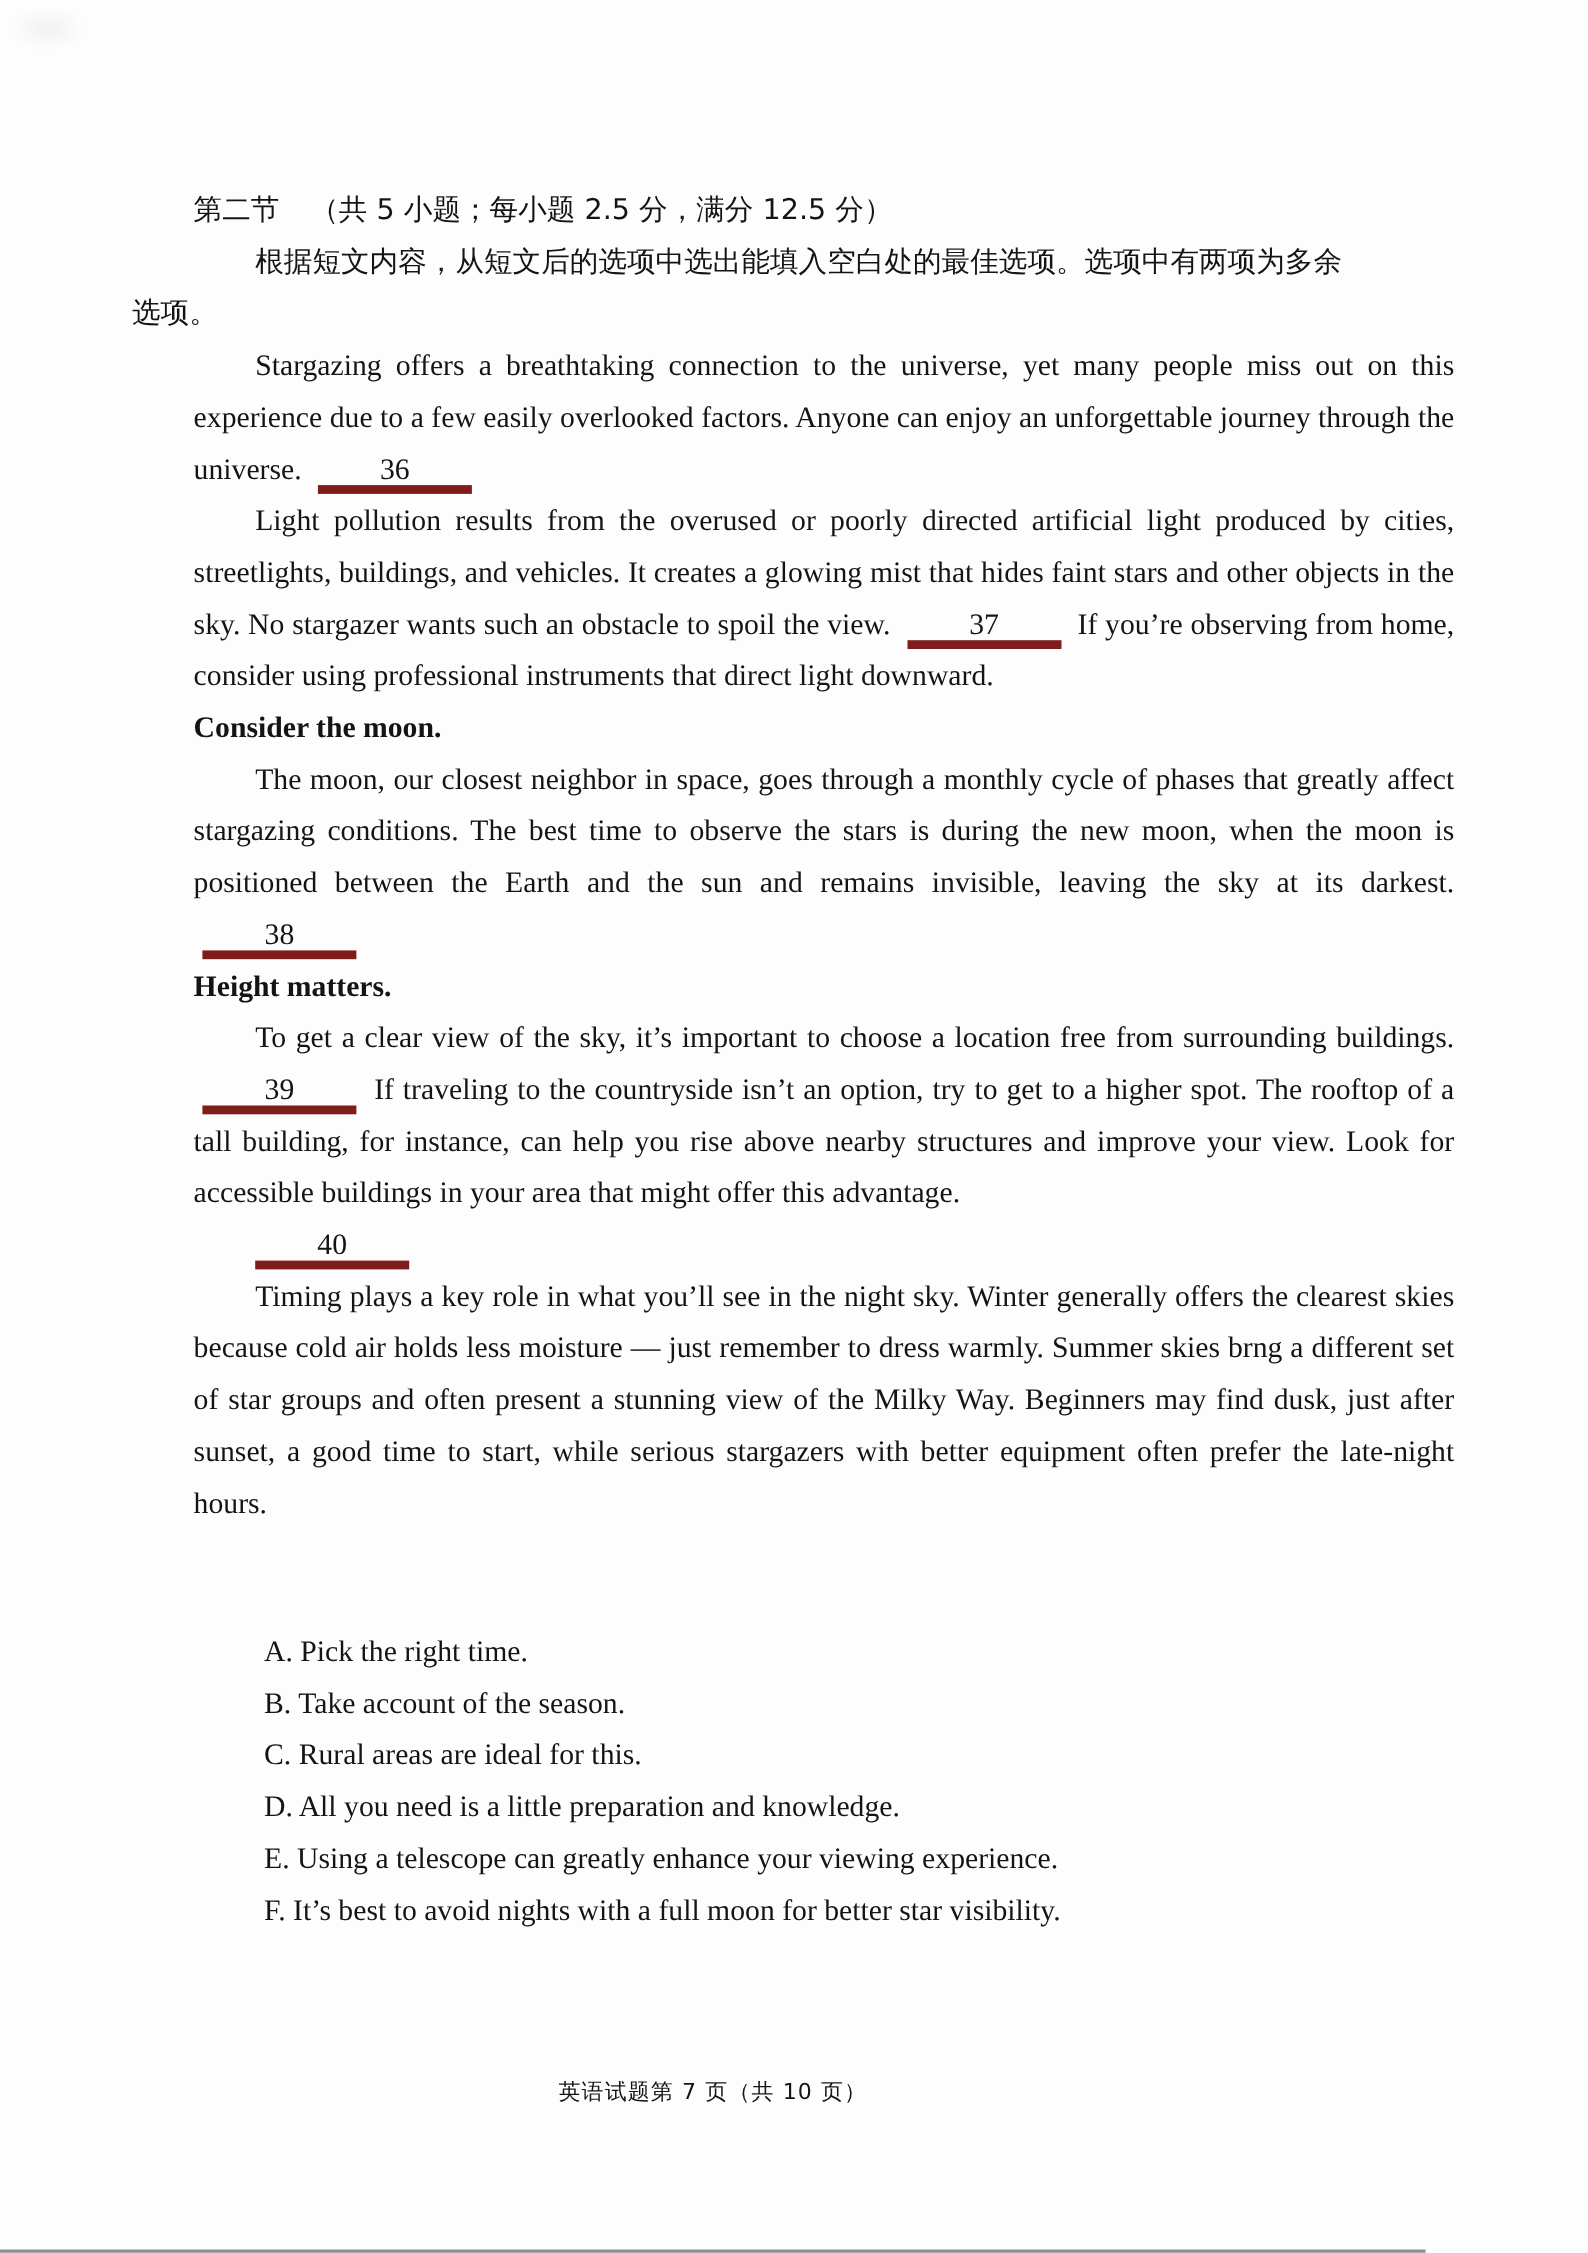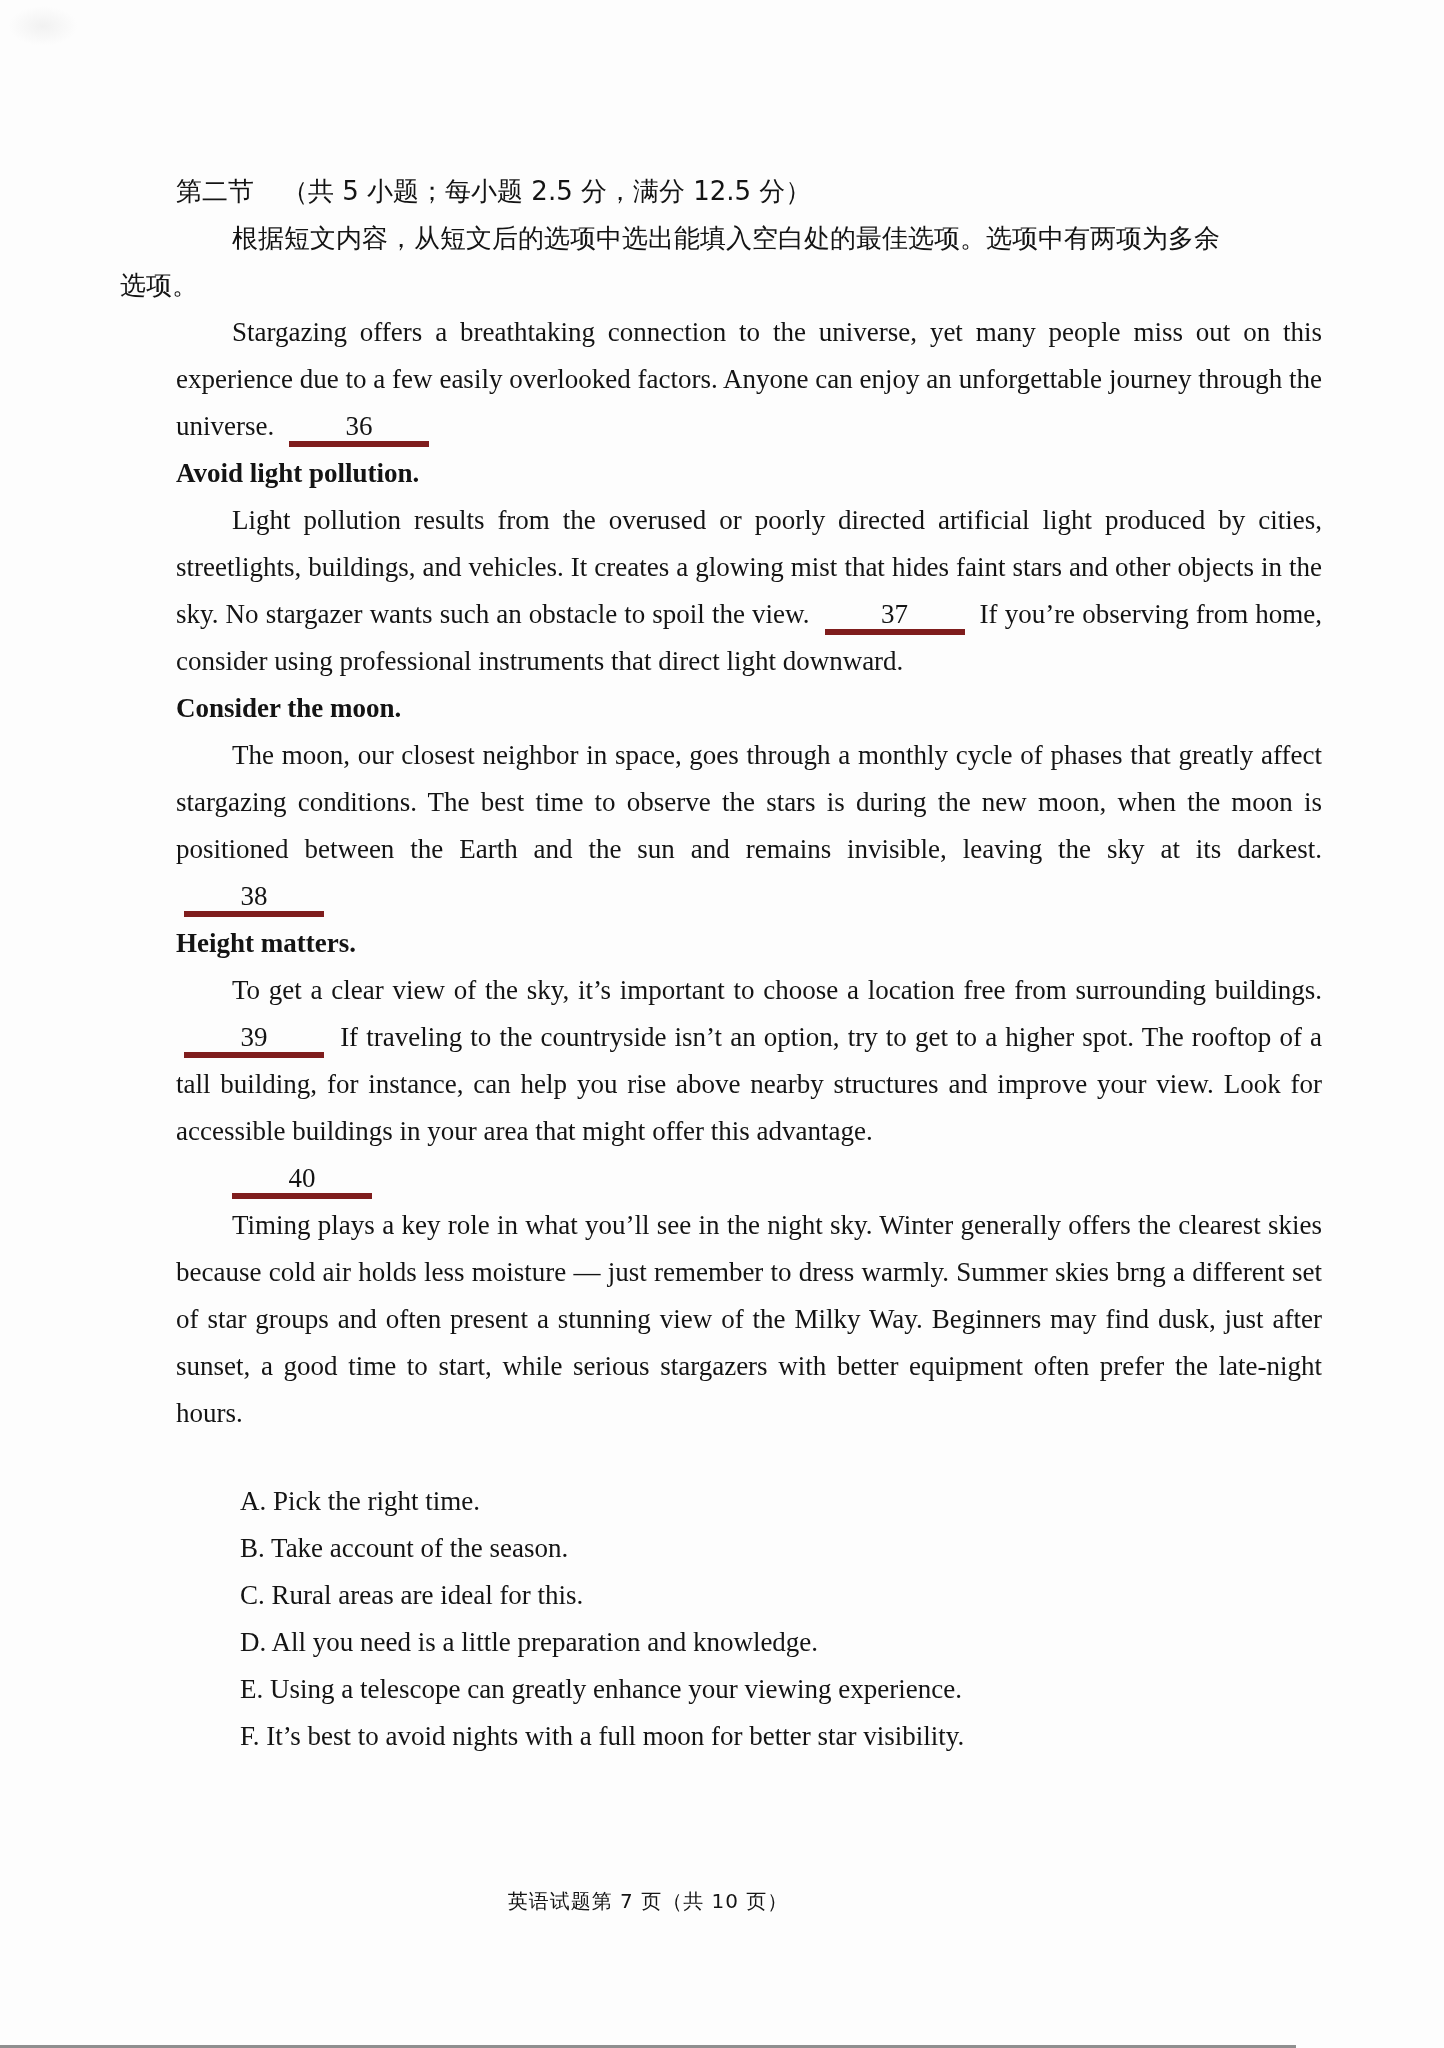--- a/index.html
+++ b/index.html
@@ -58,21 +58,21 @@
     }
     .subhead {
       margin: 0;
       font-weight: bold;
       font-size: 27px;
     }
     .blank {
       display: inline-block;
       min-width: 140px;
       text-align: center;
-      border-bottom: 6px solid #7f1d1d;
+      border-bottom: 8px solid #7f1d1d;
       line-height: 30px;
       text-indent: 0;
       margin: 0 8px;
     }
     .blank-line {
       text-indent: 0;
       padding-left: 56px;
       margin: 0;
     }
     .blank-line .blank { margin: 0; }
@@ -107,21 +107,20 @@
     <p class="para cn" style="text-indent:56px;margin:0;">
       <span>根据短文内容，从短文后的选项中选出能填入空白处的最佳选项。选项中有两项为多余</span><br>
       <span style="margin-left:-56px;">选项。</span>
     </p>
 
     <p class="para">
       <span>Stargazing offers a breathtaking connection to the universe, yet many people miss out on this experience due to a few easily overlooked factors. Anyone can enjoy an unforgettable journey through the universe.</span>
       <span class="blank">36</span>
     </p>
 
-    <p class="subhead">Avoid light pollution.</p>
     <p class="para">
       <span>Light pollution results from the overused or poorly directed artificial light produced by cities, streetlights, buildings, and vehicles. It creates a glowing mist that hides faint stars and other objects in the sky. No stargazer wants such an obstacle to spoil the view.</span>
       <span class="blank">37</span>
       <span>If you’re observing from home, consider using professional instruments that direct light downward.</span>
     </p>
 
     <p class="subhead">Consider the moon.</p>
     <p class="para">
       <span>The moon, our closest neighbor in space, goes through a monthly cycle of phases that greatly affect stargazing conditions. The best time to observe the stars is during the new moon, when the moon is positioned between the Earth and the sun and remains invisible, leaving the sky at its darkest.</span>
       <span class="blank">38</span>

